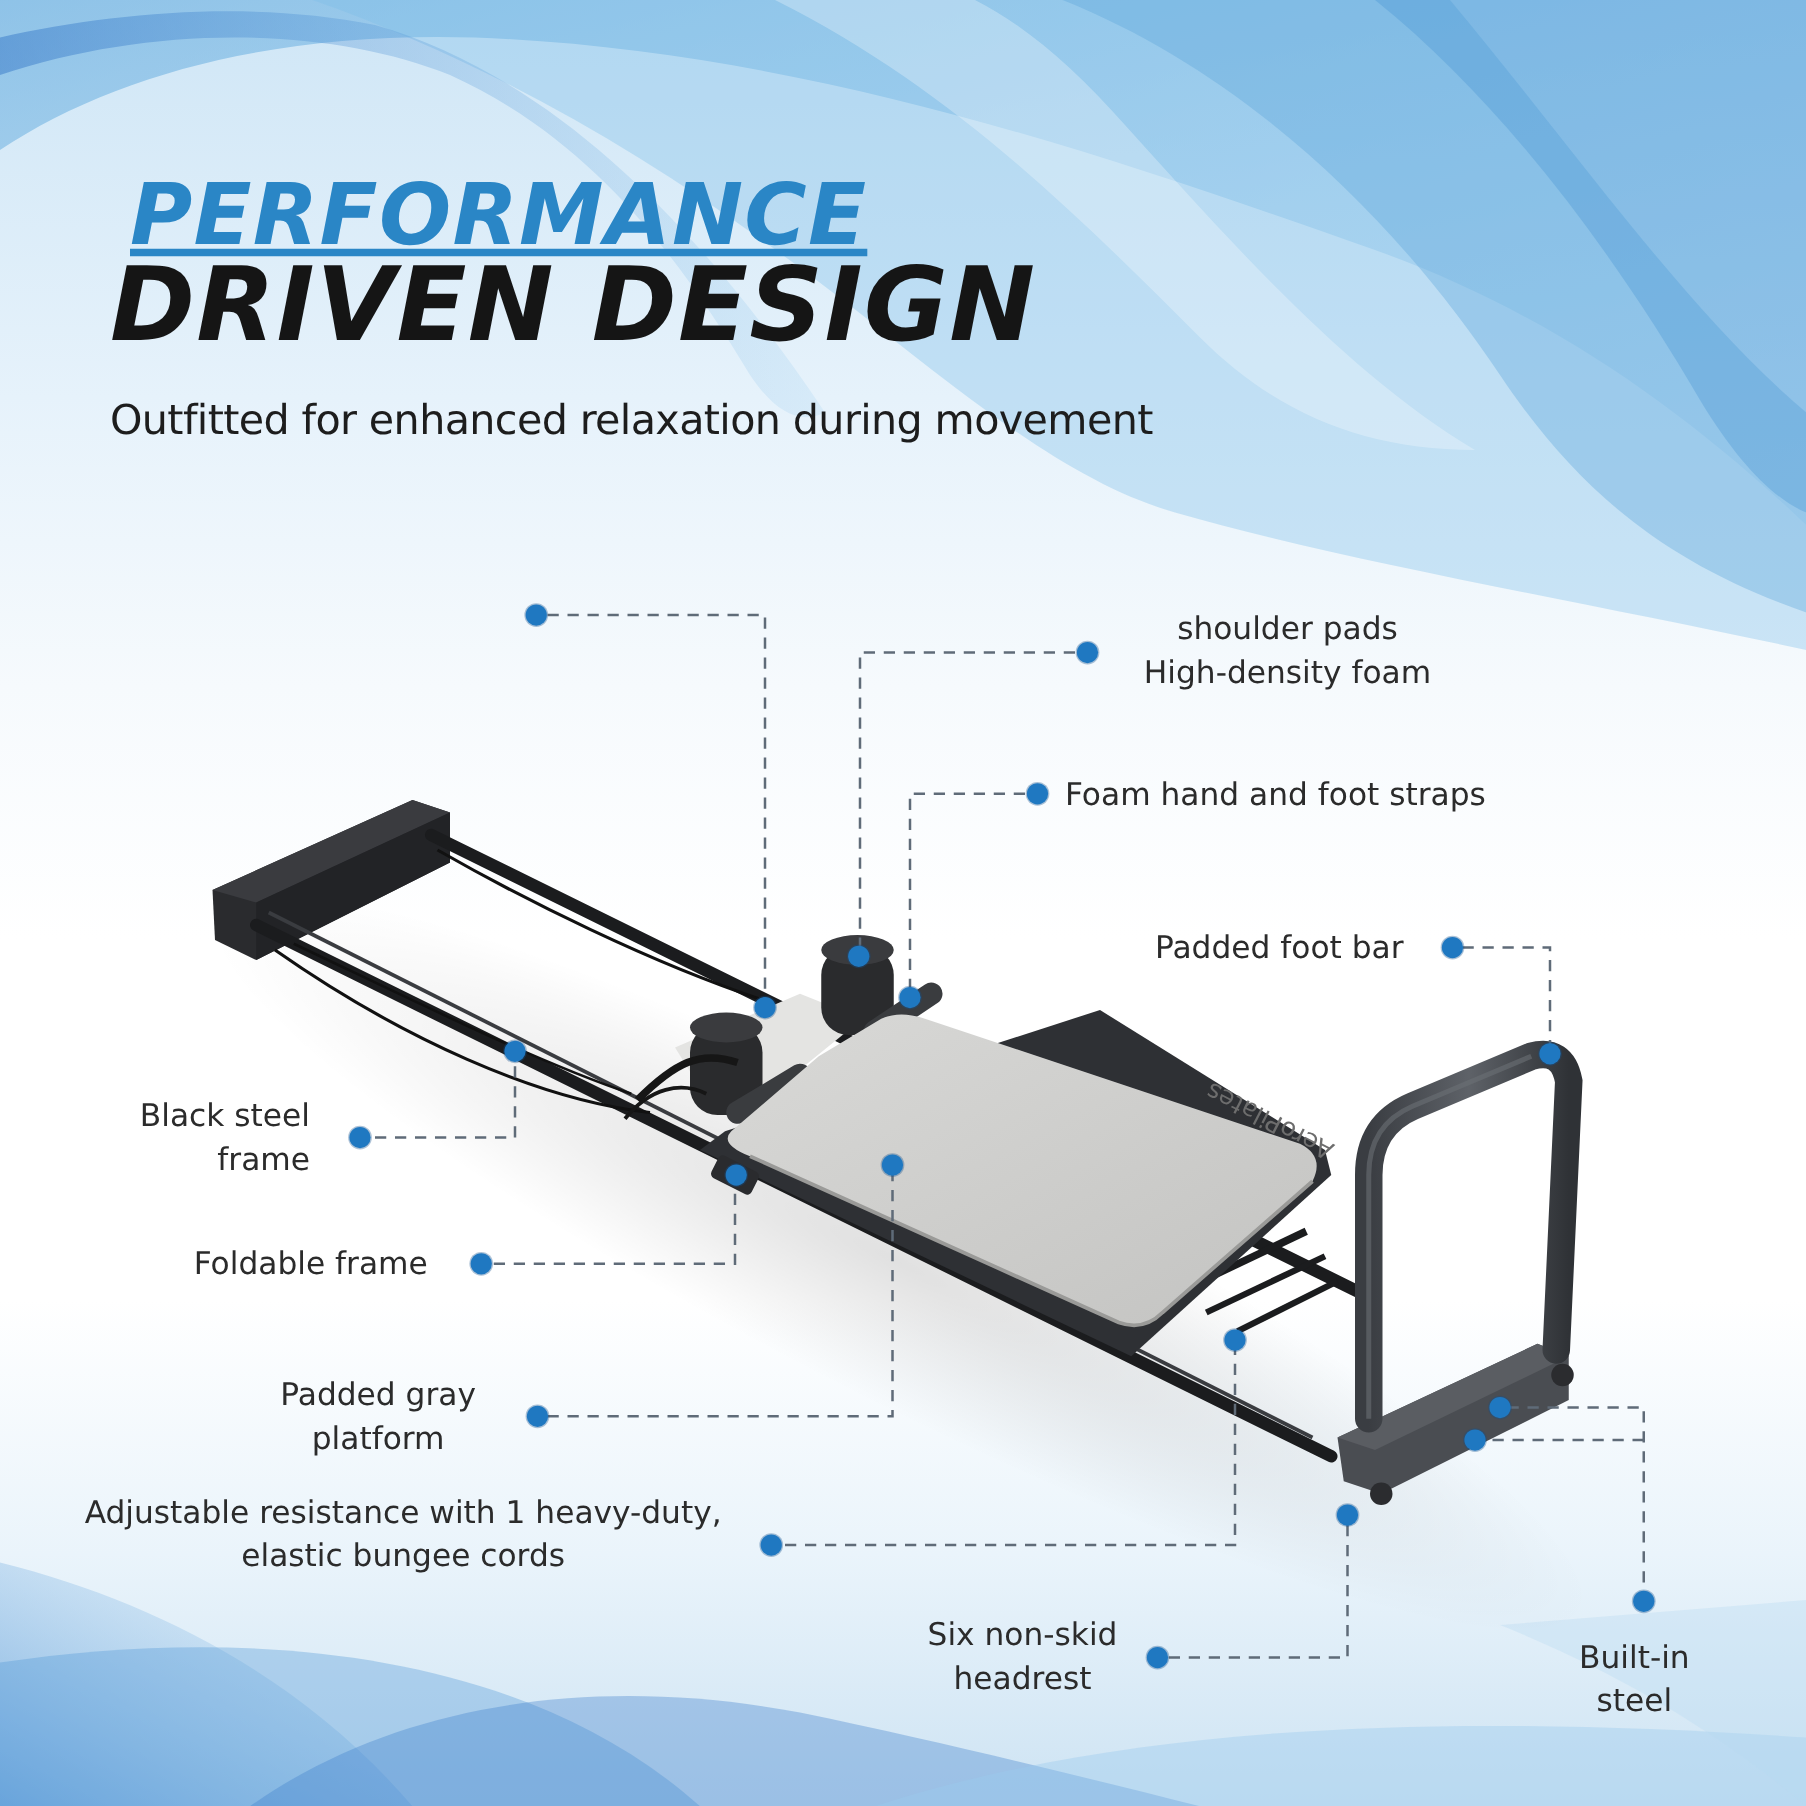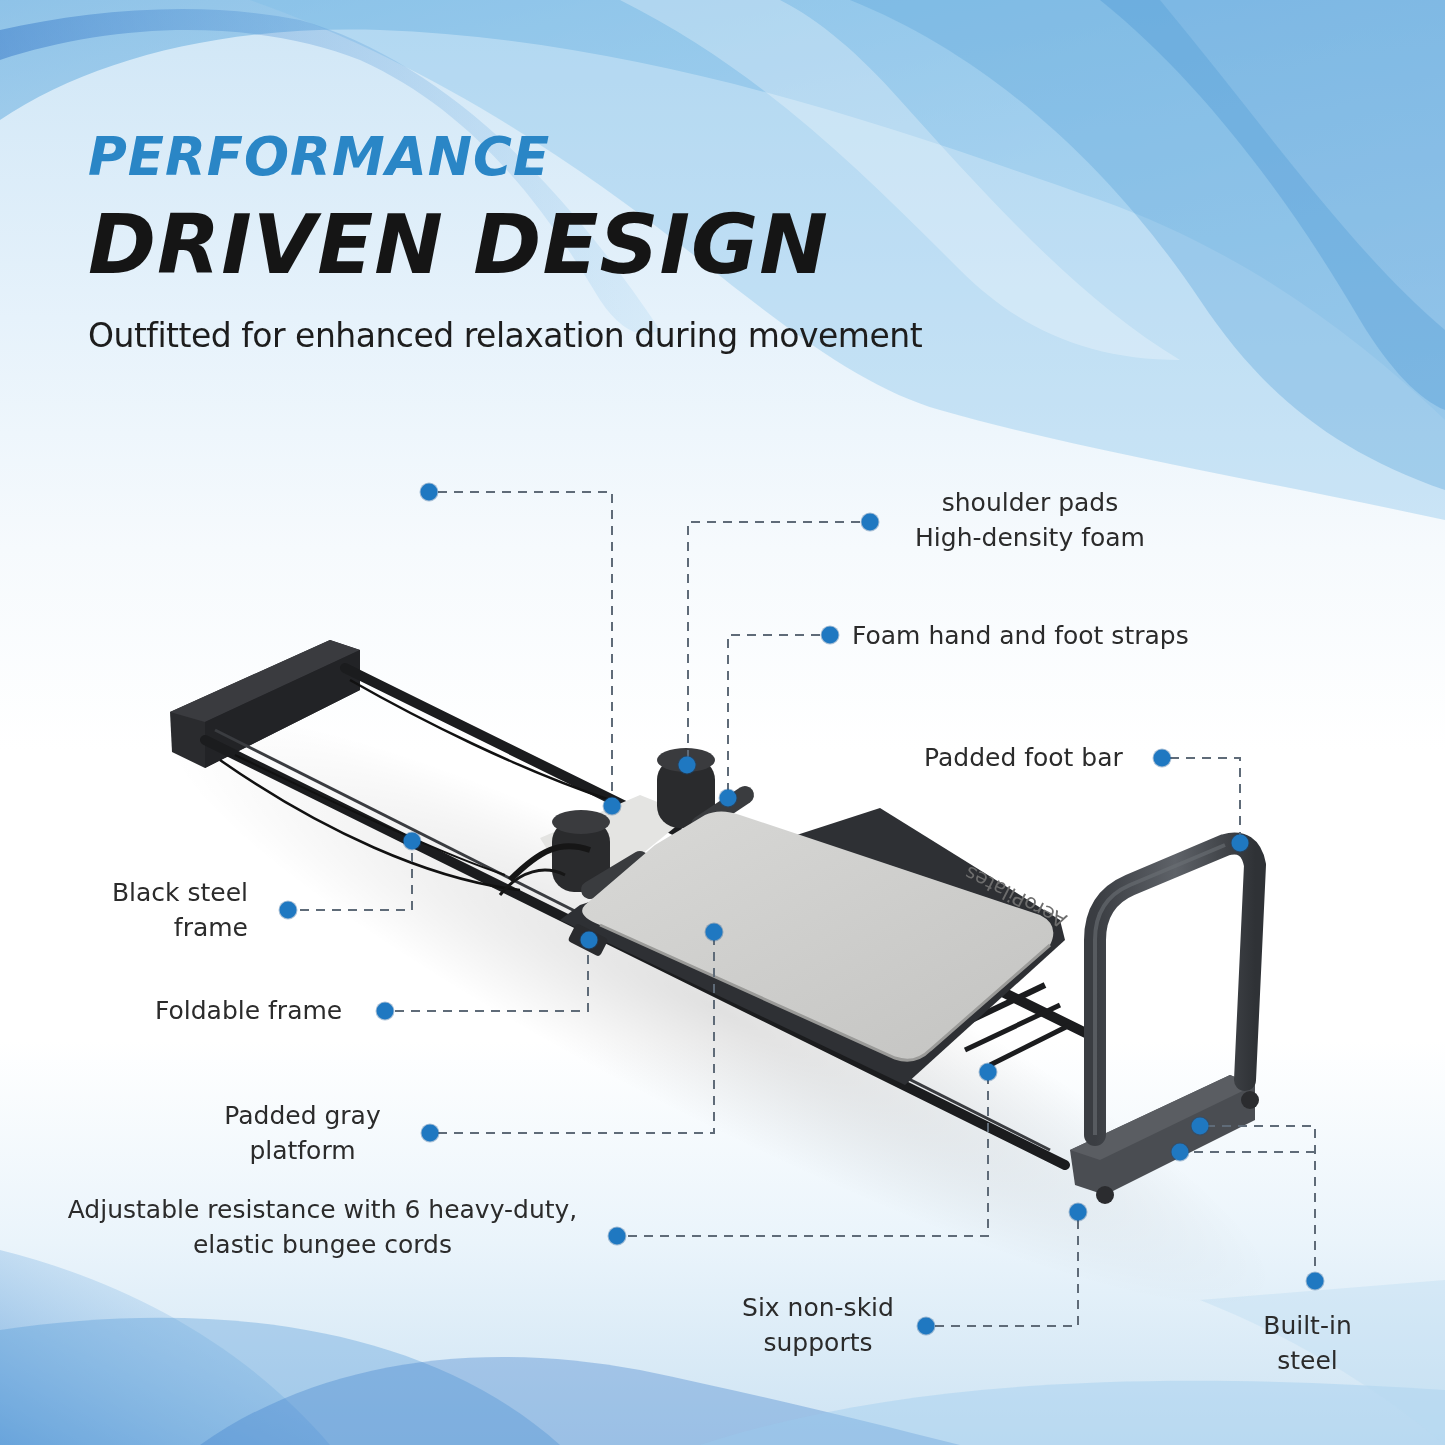--- a/index.html
+++ b/index.html
@@ -3,23 +3,23 @@
 <meta charset="utf-8">
 <style>
   html, body { margin: 0; padding: 0; }
   body { width: 1445px; height: 1445px; overflow: hidden; font-family: "Liberation Sans", sans-serif; }
   .canvas {
     position: relative; width: 1445px; height: 1445px; overflow: hidden;
     background: linear-gradient(180deg, #cfe6f6 0%, #e6f2fb 22%, #f6fafd 38%, #ffffff 52%, #ffffff 72%, #eaf4fb 86%, #cde3f3 100%);
   }
   .bg-svg { position: absolute; left: 0; top: 0; width: 1445px; height: 1445px; }
   .title-1 {
-    position: absolute; left: 88px; top: 112px; margin: 0;
+    position: absolute; left: 88px; top: 112px; margin: 16px;
     font-family: "DejaVu Sans", sans-serif; font-weight: bold; font-style: italic;
-    font-size: 53px; line-height: 90px; letter-spacing: 1px; color: #2a86c6;
+    font-size: 68px; line-height: 90px; letter-spacing: 1px; color: #2a86c6; text-decoration: underline;
   }
   .title-2 {
     position: absolute; left: 88px; top: 200px; margin: 0;
     font-family: "DejaVu Sans", sans-serif; font-weight: bold; font-style: italic;
     font-size: 82px; line-height: 90px; letter-spacing: 1px; color: #151515;
   }
   .subtitle {
     position: absolute; left: 88px; top: 310px; margin: 0;
     font-family: "DejaVu Sans", sans-serif; font-weight: normal;
     font-size: 33px; line-height: 52px; color: #1d1d1d; letter-spacing: -0.5px;
@@ -198,24 +198,24 @@
     <span class="line">frame</span>
   </div>
   <div class="callout" style="left:155px;top:993px;text-align:center;">
     <span class="line">Foldable frame</span>
   </div>
   <div class="callout" style="left:200px;top:1098px;width:205px;">
     <span class="line">Padded gray</span>
     <span class="line">platform</span>
   </div>
   <div class="callout" style="left:55px;top:1192px;width:535px;">
-    <span class="line">Adjustable resistance with 6 heavy-duty,</span>
+    <span class="line">Adjustable resistance with 1 heavy-duty,</span>
     <span class="line">elastic bungee cords</span>
   </div>
   <div class="callout" style="left:728px;top:1290px;width:180px;">
     <span class="line">Six non-skid</span>
-    <span class="line">supports</span>
+    <span class="line">headrest</span>
   </div>
   <div class="callout" style="left:1245px;top:1308px;width:125px;">
     <span class="line">Built-in</span>
     <span class="line">steel</span>
   </div>
 </div>
 
 </body></html>

